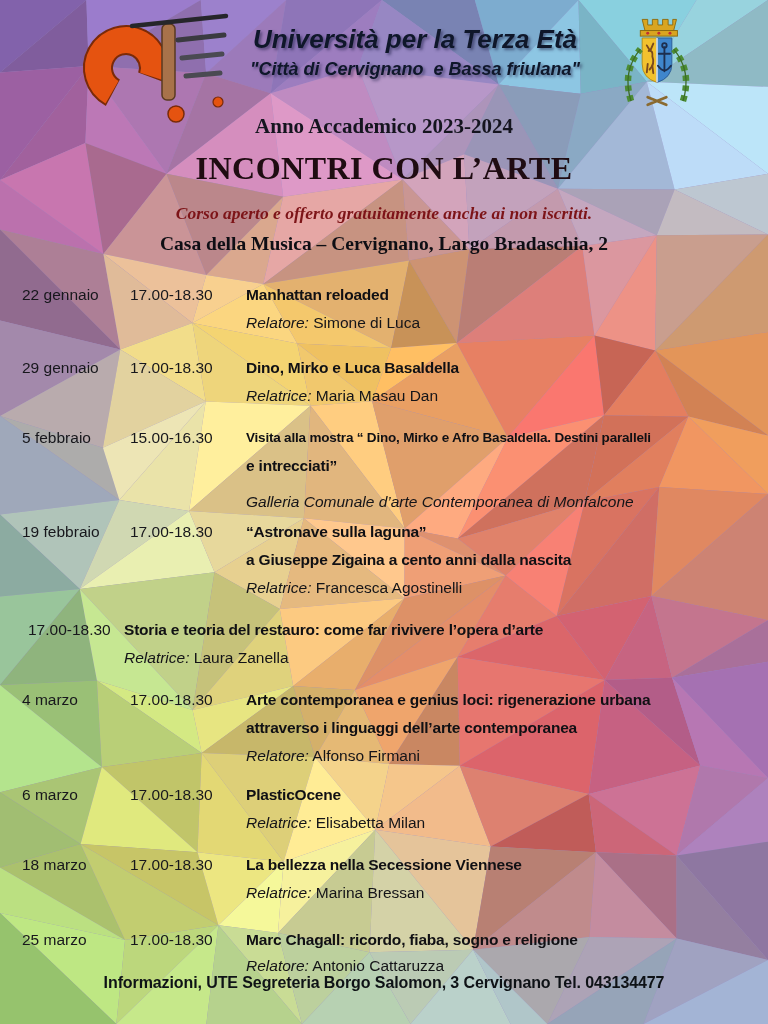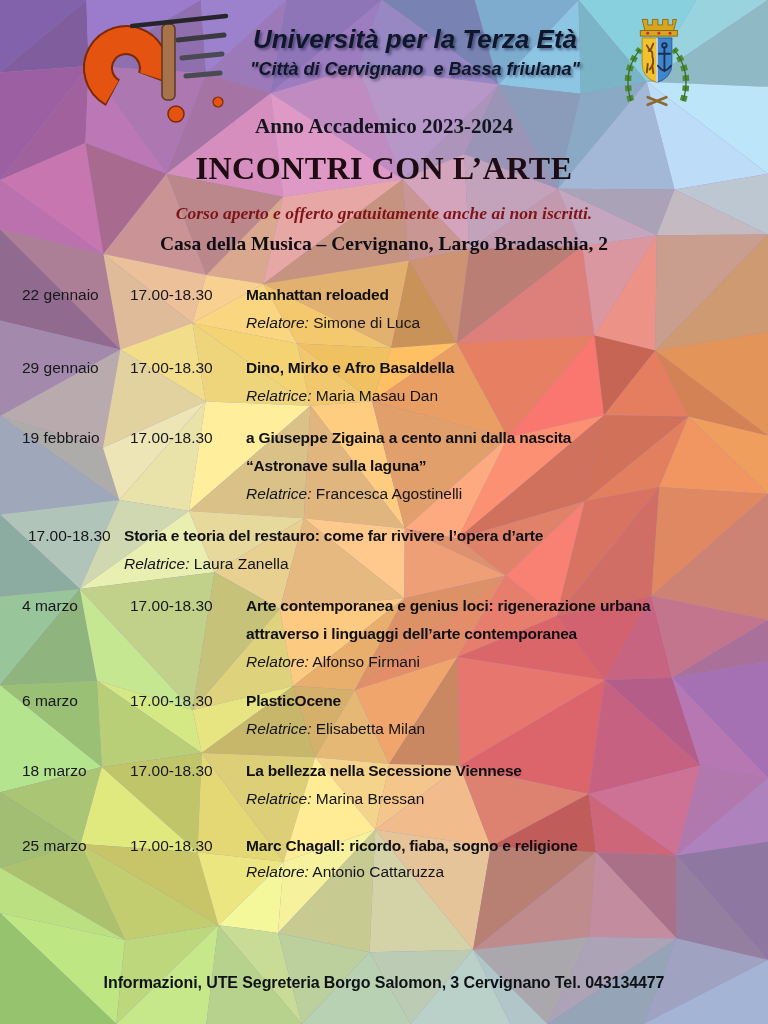--- a/index.html
+++ b/index.html
@@ -297,30 +297,39 @@
           <div class="c-time">17.00-18.30</div>
           <div class="c-body">
             <div class="t">Manhattan reloaded</div>
             <div class="speaker"><span class="sl">Relatore:</span> <span>Simone di Luca</span></div>
           </div>
         </div>
         <div class="row" style="margin-bottom: 14px;">
           <div class="c-date">29 gennaio</div>
           <div class="c-time">17.00-18.30</div>
           <div class="c-body">
-            <div class="t">Dino, Mirko e Afro Basaldella</div>
+            <div class="t">Dino, Mirko e Luca Basaldella</div>
             <div class="speaker"><span class="sl">Relatrice:</span> <span>Maria Masau Dan</span></div>
+          </div>
+        </div>
+        <div class="row" style="margin-bottom: 2px;">
+          <div class="c-date">5 febbraio</div>
+          <div class="c-time">15.00-16.30</div>
+          <div class="c-body">
+            <div class="t t-sm">Visita alla mostra “ Dino, Mirko e Afro Basaldella. Destini paralleli</div>
+            <div class="t">e intrecciati”</div>
+            <div class="note">Galleria Comunale d’arte Contemporanea di Monfalcone</div>
           </div>
         </div>
         <div class="row" style="margin-bottom: 14px;">
           <div class="c-date">19 febbraio</div>
           <div class="c-time">17.00-18.30</div>
           <div class="c-body">
+            <div class="t">“Astronave sulla laguna”</div>
             <div class="t">a Giuseppe Zigaina a cento anni dalla nascita</div>
-            <div class="t">“Astronave sulla laguna”</div>
             <div class="speaker"><span class="sl">Relatrice:</span> <span>Francesca Agostinelli</span></div>
           </div>
         </div>
         <div class="row" style="margin-bottom: 14px;">
           <div class="c-time">17.00-18.30</div>
           <div class="c-body">
             <div class="t">Storia e teoria del restauro: come far rivivere l’opera d’arte</div>
             <div class="speaker"><span class="sl">Relatrice:</span> <span>Laura Zanella</span></div>
           </div>
         </div>

